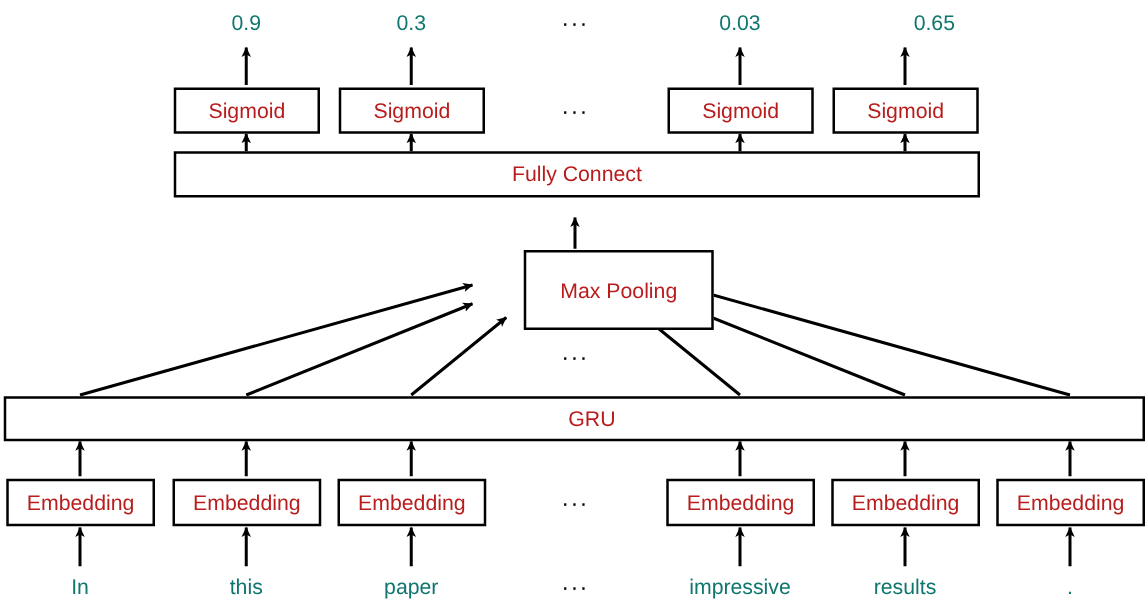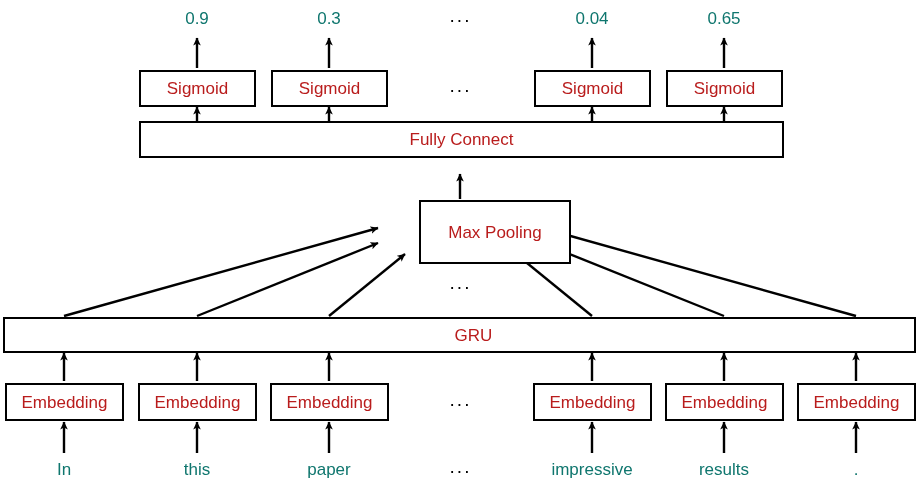--- a/index.html
+++ b/index.html
@@ -105,22 +105,22 @@
       <line x1="329" y1="453" x2="329" y2="422"></line>
       <line x1="592" y1="453" x2="592" y2="422"></line>
       <line x1="724" y1="453" x2="724" y2="422"></line>
       <line x1="856" y1="453" x2="856" y2="422"></line>
     </g>
   </svg>
 
   <div class="text-label" style="left:157px; top:10px; width:80px;">0.9</div>
   <div class="text-label" style="left:289px; top:10px; width:80px;">0.3</div>
   <div class="ellipsis" style="left:420px; top:10px; width:80px;">···</div>
-  <div class="text-label" style="left:552px; top:10px; width:80px;">0.04</div>
-  <div class="text-label" style="left:684px; top:10px; width:80px;">0.65</div>
+  <div class="text-label" style="left:552px; top:10px; width:80px;">0.03</div>
+  <div class="text-label" style="left:684px; top:10px; width:80px;text-align:right;">0.65</div>
 
   <div class="node-box" style="left:139px; top:70px; width:117px; height:37px;">Sigmoid</div>
   <div class="node-box" style="left:271px; top:70px; width:117px; height:37px;">Sigmoid</div>
   <div class="ellipsis" style="left:420px; top:80px; width:80px;">···</div>
   <div class="node-box" style="left:534px; top:70px; width:117px; height:37px;">Sigmoid</div>
   <div class="node-box" style="left:666px; top:70px; width:117px; height:37px;">Sigmoid</div>
 
   <div class="node-box wide" style="left:139px; top:121px; width:645px; height:37px;">Fully Connect</div>
 
   <div class="node-box" style="left:384px; top:200px; width:152px; height:64px;margin-left:35px;">Max Pooling</div>

